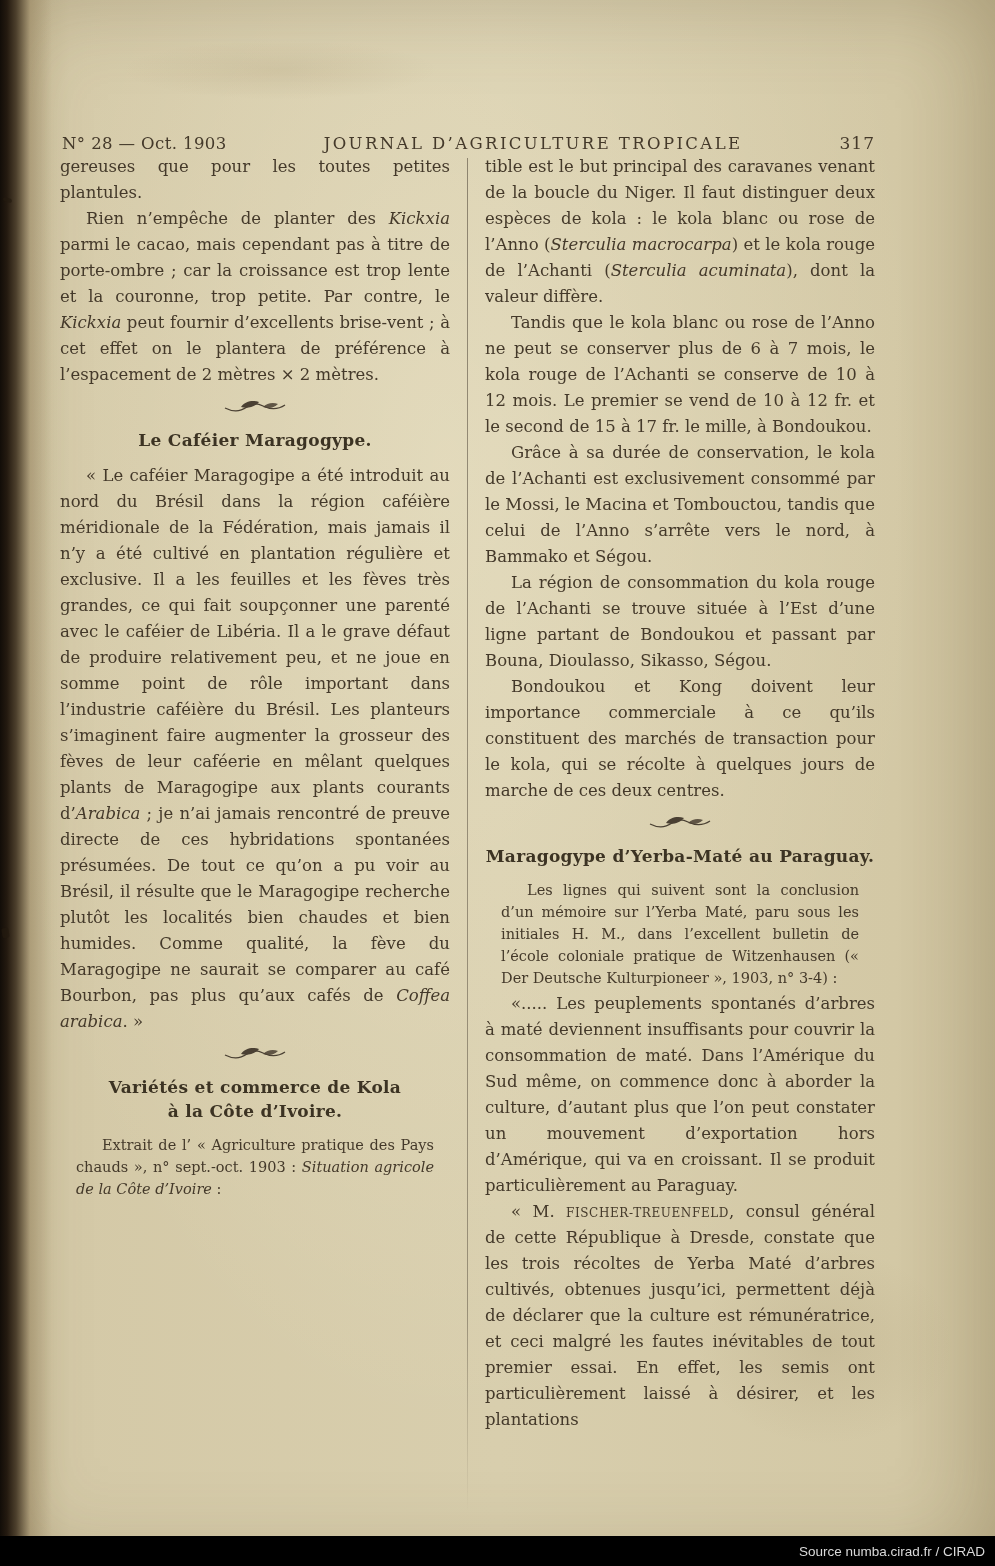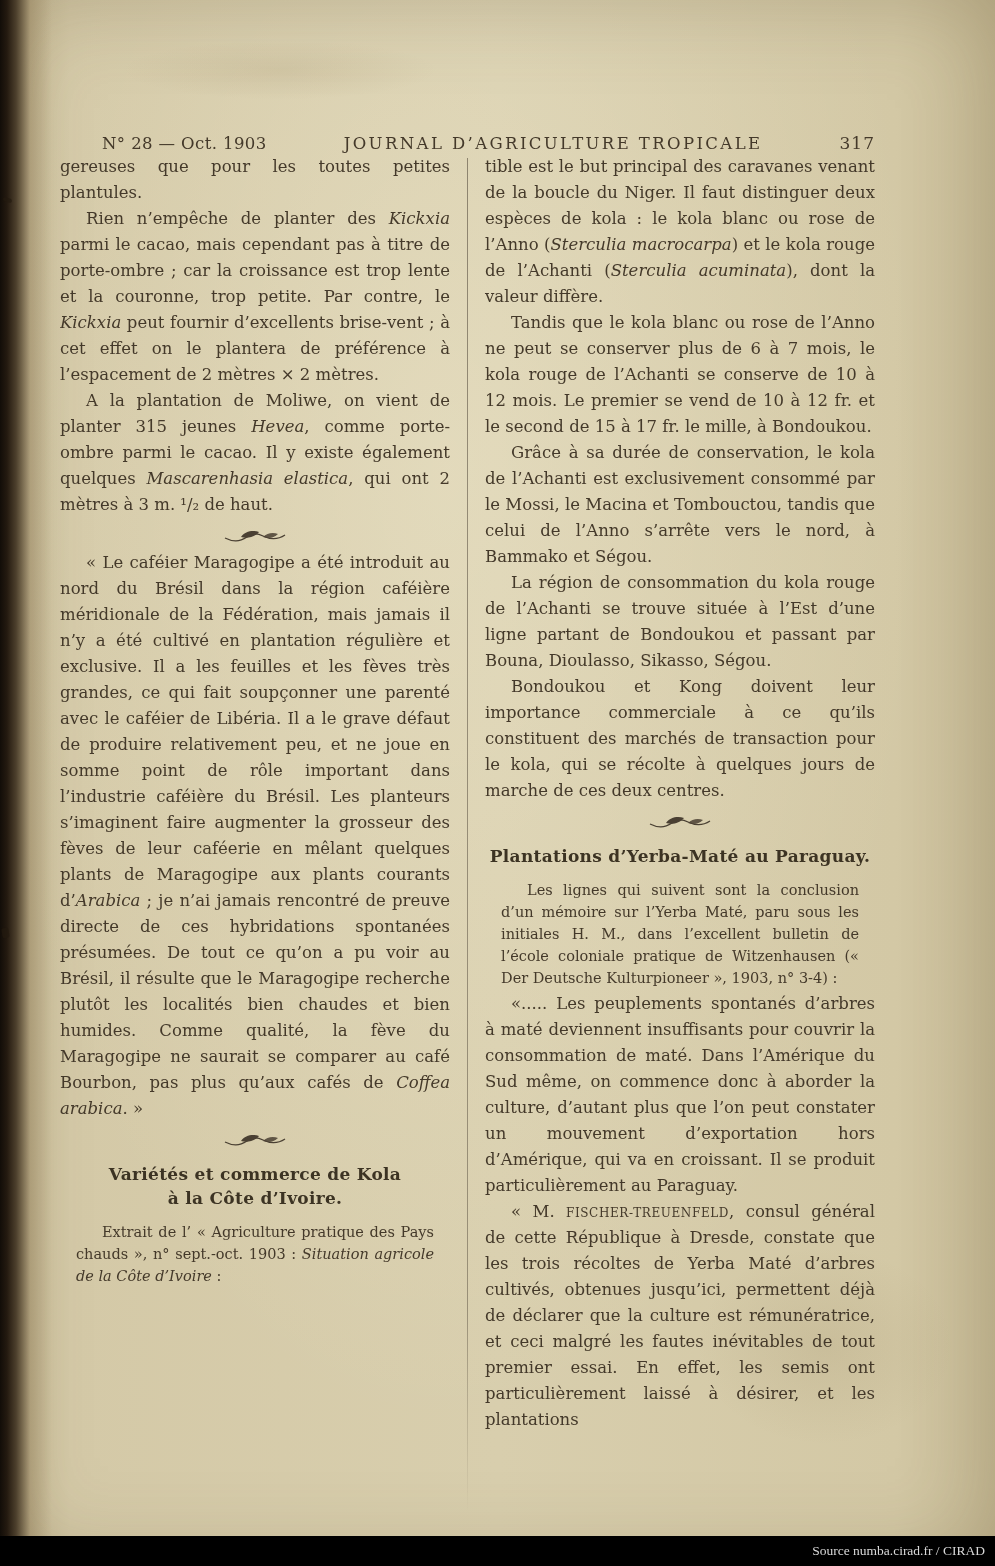--- a/index.html
+++ b/index.html
@@ -28,21 +28,21 @@
     background:radial-gradient(ellipse, rgba(110,88,50,0.10), rgba(110,88,50,0) 70%); }
   .ink-mark{ position:absolute; background:#241a10; opacity:.65; border-radius:2px; }
   .mark1{ left:3px; top:198px; width:9px; height:4px; transform:rotate(18deg); }
   .mark2{ left:2px; top:928px; width:7px; height:10px; transform:rotate(-10deg); }
 
   .header{
     position:absolute; top:112px; left:62px; right:120px;
     display:flex; justify-content:space-between; align-items:baseline;
     font-size:16.5px; letter-spacing:0.4px;
   }
-  .issue{ white-space:nowrap;margin-left:40px; }
+  .issue{ white-space:nowrap; }
   .jtitle{ letter-spacing:2.4px; font-size:16.5px; white-space:nowrap;margin-top:22px; }
   .pageno{ font-size:17px; letter-spacing:1px; }
 
   .content{
     position:absolute; top:154px; left:60px; right:120px; bottom:40px;
     display:flex; overflow:hidden;
   }
   .col{ flex:1 1 0; min-width:0; }
   .col-rule{ width:1px; align-self:stretch; margin:4px 17px 14px 17px;
     background:linear-gradient(180deg, rgba(74,64,51,0.55) 0%, rgba(74,64,51,0.45) 85%, rgba(74,64,51,0) 100%); }
@@ -56,21 +56,21 @@
   }
   .ornament{ text-align:center; margin:12px 0 6px; color:#4a4033; line-height:0; }
   em{ font-style:italic; }
   .sc{ font-variant:all-small-caps; letter-spacing:0.6px; }
 
   .footer{
     position:absolute; left:0; right:0; bottom:0; height:30px;
     background:var(--footer-bg,#000);
     display:flex; align-items:center; justify-content:flex-end;
     padding-right:10px;
-    font-family:Liberation Serif, serif;
+    font-family:Liberation Sans, sans-serif;
     font-size:13.5px; color:#d9d9d9;
   }
 </style>
 </head>
 <body>
 
 <div class="page">
   <div class="stain-a"></div>
   <div class="stain-b"></div>
   <div class="binding"></div>
@@ -80,26 +80,26 @@
   <div class="header">
     <span class="issue">N° 28 — Oct. 1903</span>
     <span class="jtitle">JOURNAL D’AGRICULTURE TROPICALE</span>
     <span class="pageno">317</span>
   </div>
 
   <div class="content">
     <div class="col">
         <p class="paragraph">gereuses que pour les toutes petites plantules.</p>
         <p class="paragraph indent">Rien n’empêche de planter des <em>Kickxia</em> parmi le cacao, mais cependant pas à titre de porte-ombre ; car la croissance est trop lente et la couronne, trop petite. Par contre, le <em>Kickxia</em> peut fournir d’excellents brise-vent ; à cet effet on le plantera de préférence à l’espacement de 2 mètres × 2 mètres.</p>
-        <p class="paragraph indent">A la plantation de Moliwe, on vient de planter 315 jeunes <em>Hevea</em>, comme porte-ombre parmi le cacao. Il y existe également quelques <em>Mascarenhasia elastica</em>, qui ont 2 mètres à 3 m. ¹/₂ de haut.</p>
         <div class="ornament"><svg width="64" height="14" viewBox="0 0 64 14">
             <path d="M2 8 C10 12 16 12 24 7 C30 3 34 3 40 6 C48 10 56 9 62 5" fill="none" stroke="currentColor" stroke-width="1.3"></path>
             <path d="M18 7 C22 1 30 0 36 2 C32 7 24 9 18 7 Z" fill="currentColor"></path>
             <path d="M40 7 C44 3 50 2 55 4 C51 8 45 9 40 7 Z" fill="currentColor" opacity="0.85"></path>
           </svg></div>
+        <h2 class="heading">Le Caféier Maragogype.</h2>
         <p class="paragraph indent">« Le caféier Maragogipe a été introduit au nord du Brésil dans la région caféière méridionale de la Fédération, mais jamais il n’y a été cultivé en plantation régulière et exclusive. Il a les feuilles et les fèves très grandes, ce qui fait soupçonner une parenté avec le caféier de Libéria. Il a le grave défaut de produire relativement peu, et ne joue en somme point de rôle important dans l’industrie caféière du Brésil. Les planteurs s’imaginent faire augmenter la grosseur des fèves de leur caféerie en mêlant quelques plants de Maragogipe aux plants courants d’<em>Arabica</em> ; je n’ai jamais rencontré de preuve directe de ces hybridations spontanées présumées. De tout ce qu’on a pu voir au Brésil, il résulte que le Maragogipe recherche plutôt les localités bien chaudes et bien humides. Comme qualité, la fève du Maragogipe ne saurait se comparer au café Bourbon, pas plus qu’aux cafés de <em>Coffea arabica</em>. »</p>
         <div class="ornament"><svg width="64" height="14" viewBox="0 0 64 14">
             <path d="M2 8 C10 12 16 12 24 7 C30 3 34 3 40 6 C48 10 56 9 62 5" fill="none" stroke="currentColor" stroke-width="1.3"></path>
             <path d="M18 7 C22 1 30 0 36 2 C32 7 24 9 18 7 Z" fill="currentColor"></path>
             <path d="M40 7 C44 3 50 2 55 4 C51 8 45 9 40 7 Z" fill="currentColor" opacity="0.85"></path>
           </svg></div>
         <h2 class="heading">Variétés et commerce de Kola
 à la Côte d’Ivoire.</h2>
         <p class="note indent">Extrait de l’ « Agriculture pratique des Pays chauds », n° sept.-oct. 1903 : <em>Situation agricole de la Côte d’Ivoire</em> :</p>
       </div>
@@ -108,21 +108,21 @@
         <p class="paragraph">tible est le but principal des caravanes venant de la boucle du Niger. Il faut distinguer deux espèces de kola : le kola blanc ou rose de l’Anno (<em>Sterculia macrocarpa</em>) et le kola rouge de l’Achanti (<em>Sterculia acuminata</em>), dont la valeur diffère.</p>
         <p class="paragraph indent">Tandis que le kola blanc ou rose de l’Anno ne peut se conserver plus de 6 à 7 mois, le kola rouge de l’Achanti se conserve de 10 à 12 mois. Le premier se vend de 10 à 12 fr. et le second de 15 à 17 fr. le mille, à Bondoukou.</p>
         <p class="paragraph indent">Grâce à sa durée de conservation, le kola de l’Achanti est exclusivement consommé par le Mossi, le Macina et Tombouctou, tandis que celui de l’Anno s’arrête vers le nord, à Bammako et Ségou.</p>
         <p class="paragraph indent">La région de consommation du kola rouge de l’Achanti se trouve située à l’Est d’une ligne partant de Bondoukou et passant par Bouna, Dioulasso, Sikasso, Ségou.</p>
         <p class="paragraph indent">Bondoukou et Kong doivent leur importance commerciale à ce qu’ils constituent des marchés de transaction pour le kola, qui se récolte à quelques jours de marche de ces deux centres.</p>
         <div class="ornament"><svg width="64" height="14" viewBox="0 0 64 14">
             <path d="M2 8 C10 12 16 12 24 7 C30 3 34 3 40 6 C48 10 56 9 62 5" fill="none" stroke="currentColor" stroke-width="1.3"></path>
             <path d="M18 7 C22 1 30 0 36 2 C32 7 24 9 18 7 Z" fill="currentColor"></path>
             <path d="M40 7 C44 3 50 2 55 4 C51 8 45 9 40 7 Z" fill="currentColor" opacity="0.85"></path>
           </svg></div>
-        <h2 class="heading">Plantations d’Yerba-Maté au Paraguay.</h2>
+        <h2 class="heading">Maragogype d’Yerba-Maté au Paraguay.</h2>
         <p class="note indent">Les lignes qui suivent sont la conclusion d’un mémoire sur l’Yerba Maté, paru sous les initiales H. M., dans l’excellent bulletin de l’école coloniale pratique de Witzenhausen (« Der Deutsche Kulturpioneer », 1903, n° 3-4) :</p>
         <p class="paragraph indent">«..... Les peuplements spontanés d’arbres à maté deviennent insuffisants pour couvrir la consommation de maté. Dans l’Amérique du Sud même, on commence donc à aborder la culture, d’autant plus que l’on peut constater un mouvement d’exportation hors d’Amérique, qui va en croissant. Il se produit particulièrement au Paraguay.</p>
         <p class="paragraph indent">« M. <span class="sc">Fischer-Treuenfeld</span>, consul général de cette République à Dresde, constate que les trois récoltes de Yerba Maté d’arbres cultivés, obtenues jusqu’ici, permettent déjà de déclarer que la culture est rémunératrice, et ceci malgré les fautes inévitables de tout premier essai. En effet, les semis ont particulièrement laissé à désirer, et les plantations</p>
       </div>
   </div>
 
   <div class="footer">
     <span>Source numba.cirad.fr / CIRAD</span>
   </div>
 </div>

